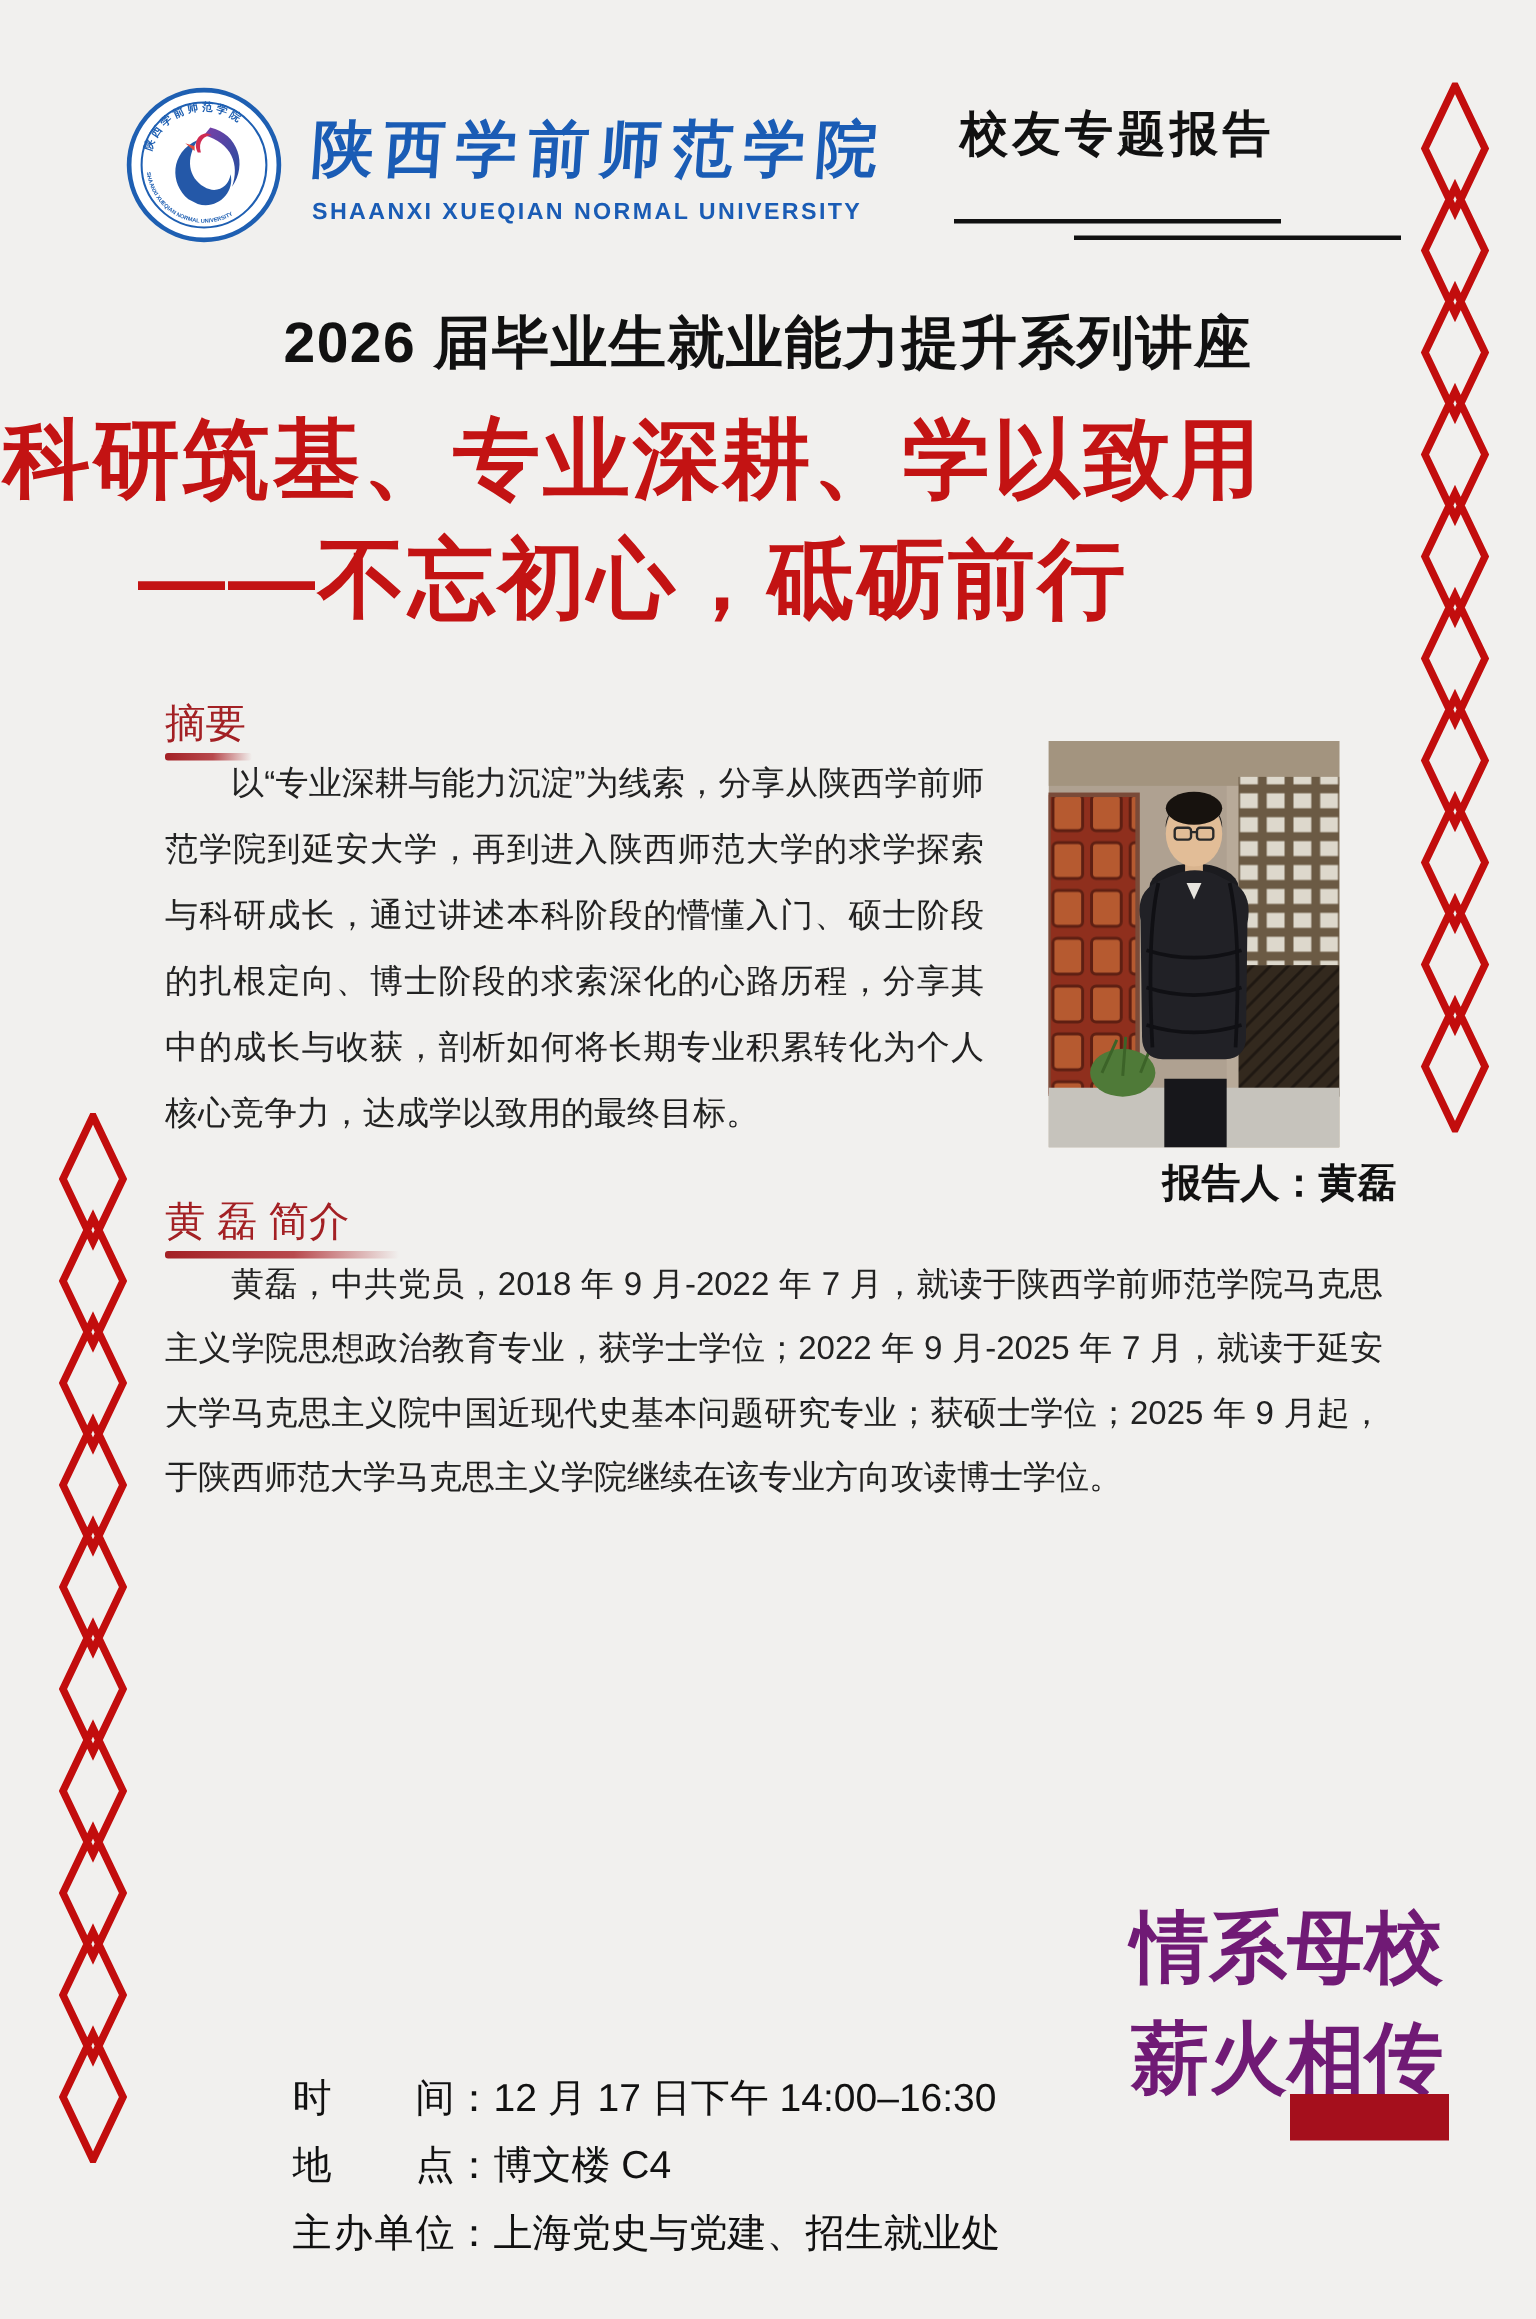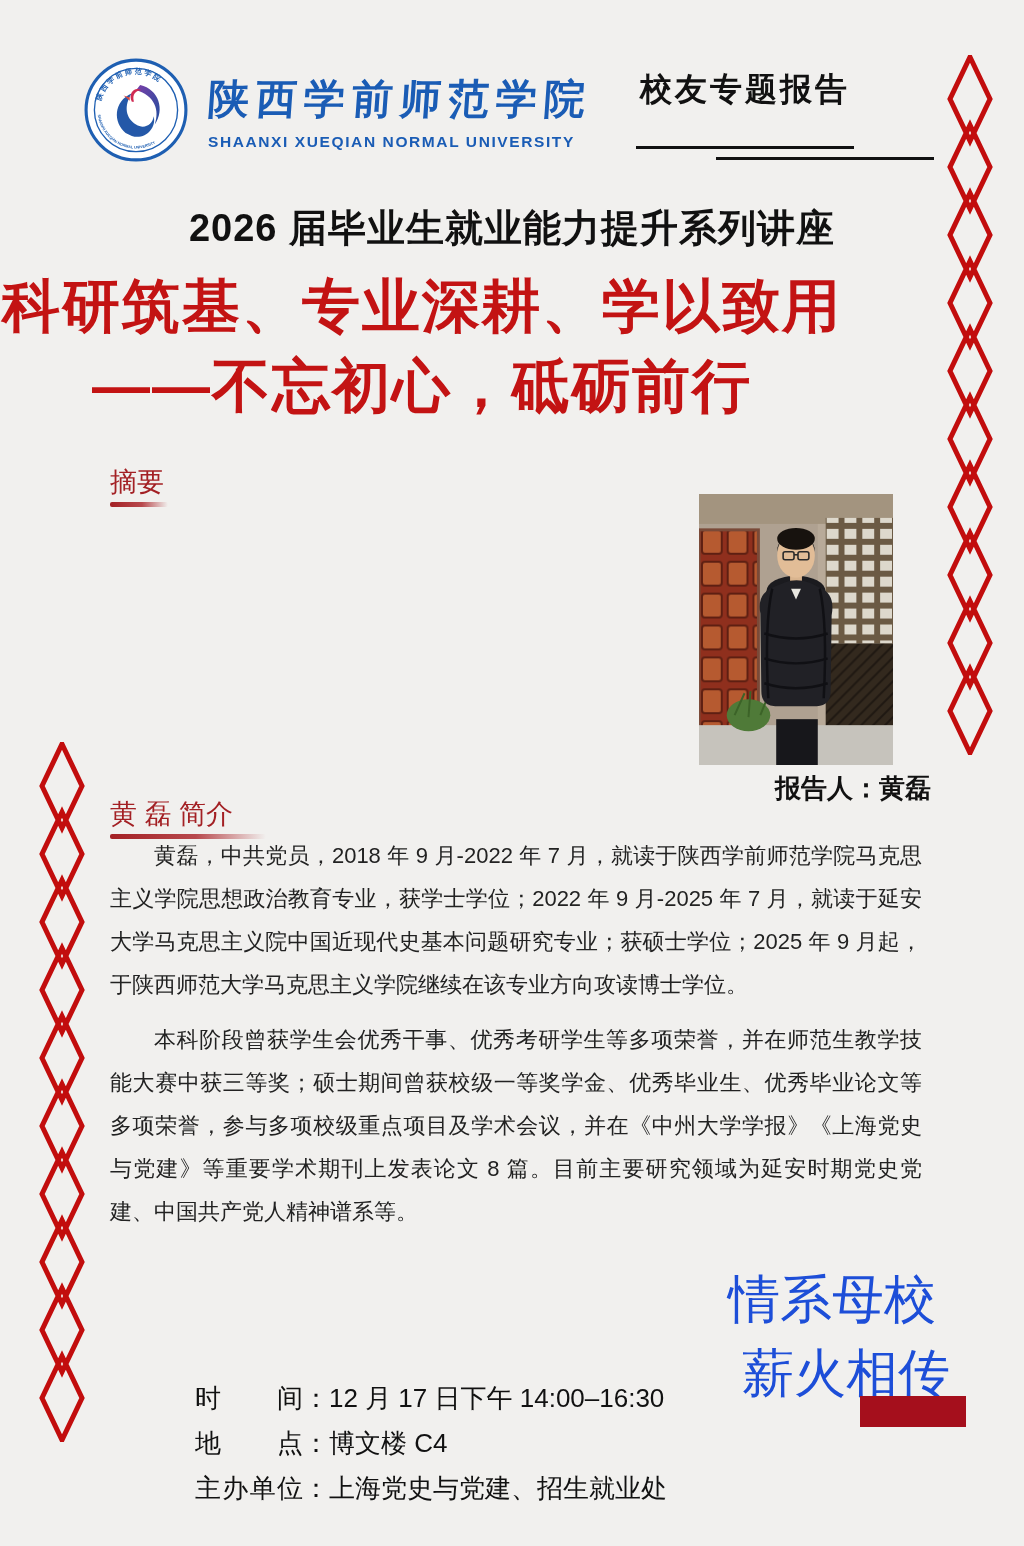--- a/index.html
+++ b/index.html
@@ -63,23 +63,23 @@
 
   
   .bio{
     position:absolute;left:110px;top:834px;width:812px;
     font-size:22px;line-height:43px;color:#222;text-align:justify;
   }
   .bio p{margin:0;text-indent:2em;}
   .bio p + p{margin-top:12px;}
 
   
-  .slogan{position:absolute;left:728px;top:1262px;font-weight:400;color:#1d4ed8;
-    font-size:52px;line-height:74px;white-space:nowrap;}
-  .slogan .l2{margin-left:14px;}
+  .slogan{position:absolute;left:728px;top:1262px;font-weight:700;color:#701a75;
+    font-size:52px;line-height:74px;white-space:nowrap;text-align:right;}
+  .slogan .l2{margin-left:26px;}
   .slogan-rect{position:absolute;left:860px;top:1396px;width:106px;height:31px;background:#A50F1C;}
 
   
   .event{position:absolute;left:195px;top:1376px;font-size:26px;color:#111;}
   .event-row{height:45px;line-height:45px;white-space:nowrap;}
   .ev-label{display:inline-block;width:108px;text-align:justify;text-align-last:justify;vertical-align:top;}
   .ev-colon{display:inline-block;}
   .ev-value{display:inline-block;}
 
   
@@ -132,20 +132,21 @@
   <svg id="chain-left" class="chain" viewBox="0 0 46 700">
       <path d="M23,2 L43,44 L23,86 L3,44 Z M23,70 L43,112 L23,154 L3,112 Z M23,138 L43,180 L23,222 L3,180 Z M23,206 L43,248 L23,290 L3,248 Z M23,274 L43,316 L23,358 L3,316 Z M23,342 L43,384 L23,426 L3,384 Z M23,410 L43,452 L23,494 L3,452 Z M23,478 L43,520 L23,562 L3,520 Z M23,546 L43,588 L23,630 L3,588 Z M23,614 L43,656 L23,698 L3,656 Z " fill="none" stroke="#C20D0D" stroke-width="5"></path>
     </svg>
 
   <div class="series-title">2026 届毕业生就业能力提升系列讲座</div>
   <div class="main-title l1">科研筑基、专业深耕、学以致用</div>
   <div class="main-title l2">——不忘初心，砥砺前行</div>
 
   <div class="sec-label" style="left:110px;top:464px;">摘要</div>
   <div class="sec-underline" style="left:110px;top:502px;width:58px;"></div>
+  <div class="abstract-text">以“专业深耕与能力沉淀”为线索，分享从陕西学前师范学院到延安大学，再到进入陕西师范大学的求学探索与科研成长，通过讲述本科阶段的懵懂入门、硕士阶段的扎根定向、博士阶段的求索深化的心路历程，分享其中的成长与收获，剖析如何将长期专业积累转化为个人核心竞争力，达成学以致用的最终目标。</div>
 
   <svg class="photo" viewBox="0 0 196 272" preserveAspectRatio="none">
     <defs>
       <pattern id="doorPat" width="26" height="32" patternUnits="userSpaceOnUse">
         <rect width="26" height="32" fill="#8F2F1D"></rect>
         <rect x="3" y="4" width="20" height="24" rx="3" fill="#B65A30" stroke="#5E1F12" stroke-width="2"></rect>
       </pattern>
       <pattern id="winPat" width="18" height="16" patternUnits="userSpaceOnUse">
         <rect width="18" height="16" fill="#6B5A44"></rect>
         <rect x="3" y="3" width="12" height="10" fill="#DDD8CC"></rect>
@@ -177,21 +178,20 @@
     <rect x="85" y="58" width="11" height="8" rx="2" fill="none" stroke="#2A2A2A" stroke-width="1.6"></rect>
     <rect x="100" y="58" width="11" height="8" rx="2" fill="none" stroke="#2A2A2A" stroke-width="1.6"></rect>
     <path d="M96,61 L100,61" stroke="#2A2A2A" stroke-width="1.6"></path>
   </svg>
   <div class="photo-caption">报告人：黄磊</div>
 
   <div class="sec-label" style="left:110px;top:796px;">黄 磊 简介</div>
   <div class="sec-underline" style="left:110px;top:834px;width:156px;"></div>
   <div class="bio">
     <p>黄磊，中共党员，2018 年 9 月-2022 年 7 月，就读于陕西学前师范学院马克思主义学院思想政治教育专业，获学士学位；2022 年 9 月-2025 年 7 月，就读于延安大学马克思主义院中国近现代史基本问题研究专业；获硕士学位；2025 年 9 月起，于陕西师范大学马克思主义学院继续在该专业方向攻读博士学位。</p>
-    <p>本科阶段曾获学生会优秀干事、优秀考研学生等多项荣誉，并在师范生教学技能大赛中获三等奖；硕士期间曾获校级一等奖学金、优秀毕业生、优秀毕业论文等多项荣誉，参与多项校级重点项目及学术会议，并在《中州大学学报》《上海党史与党建》等重要学术期刊上发表论文 8 篇。目前主要研究领域为延安时期党史党建、中国共产党人精神谱系等。</p>
   </div>
 
   <div class="slogan">
     <div class="l1">情系母校</div>
     <div class="l2">薪火相传</div>
   </div>
   <div class="slogan-rect"></div>
 
   <div class="event">
     <div class="event-row">

